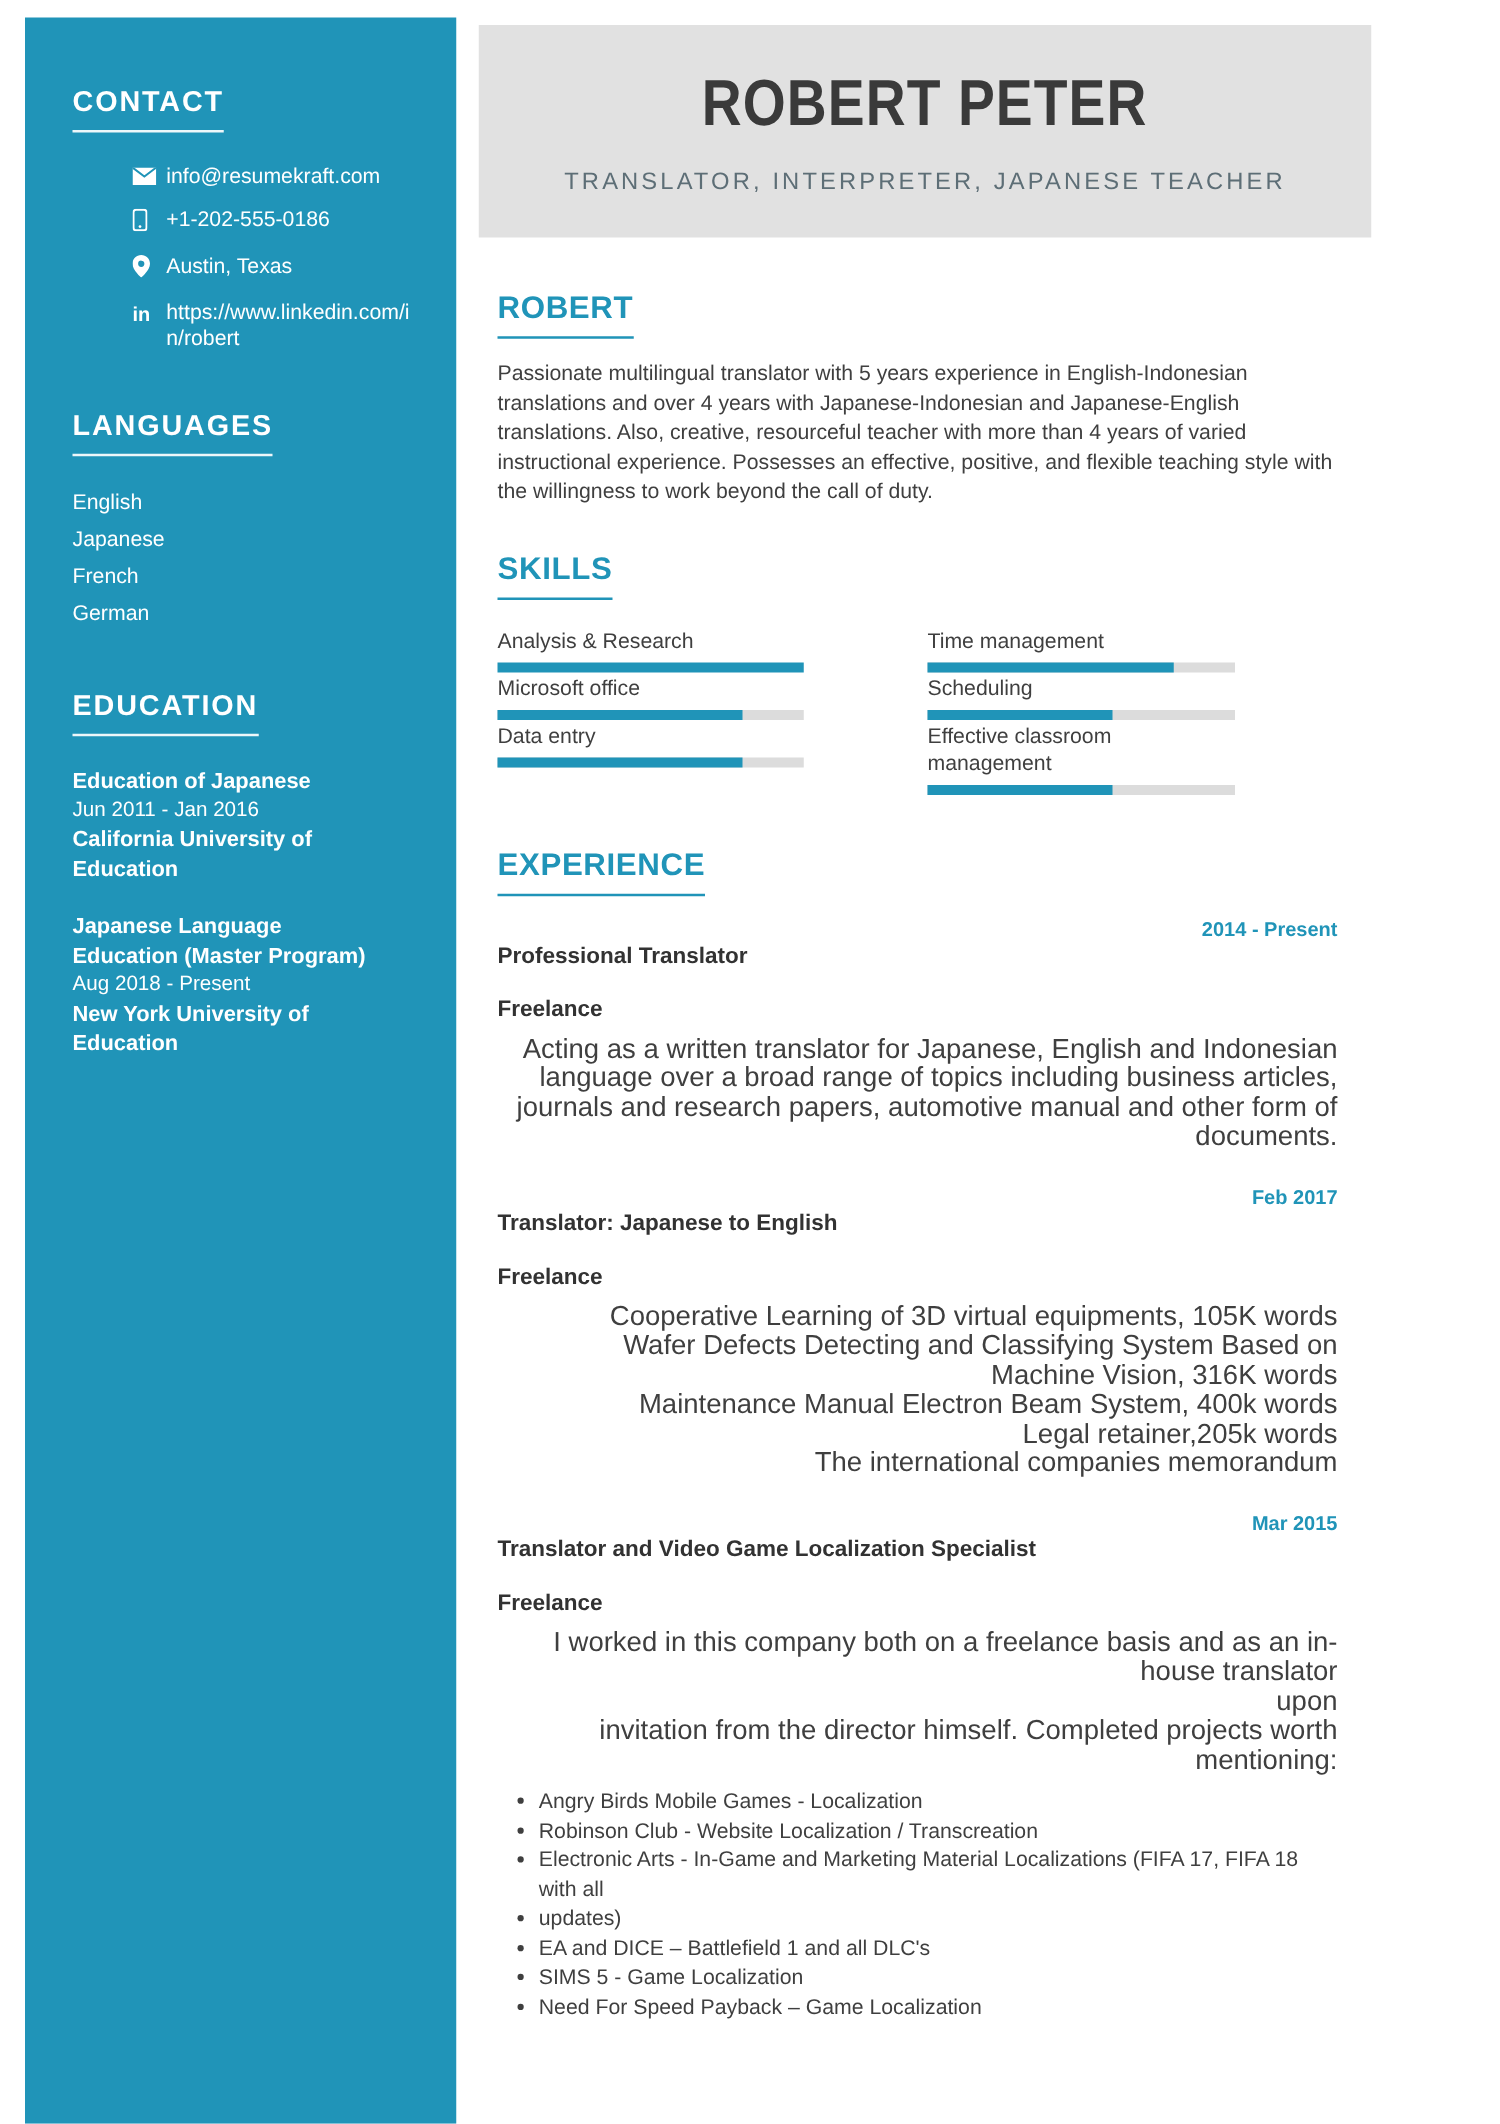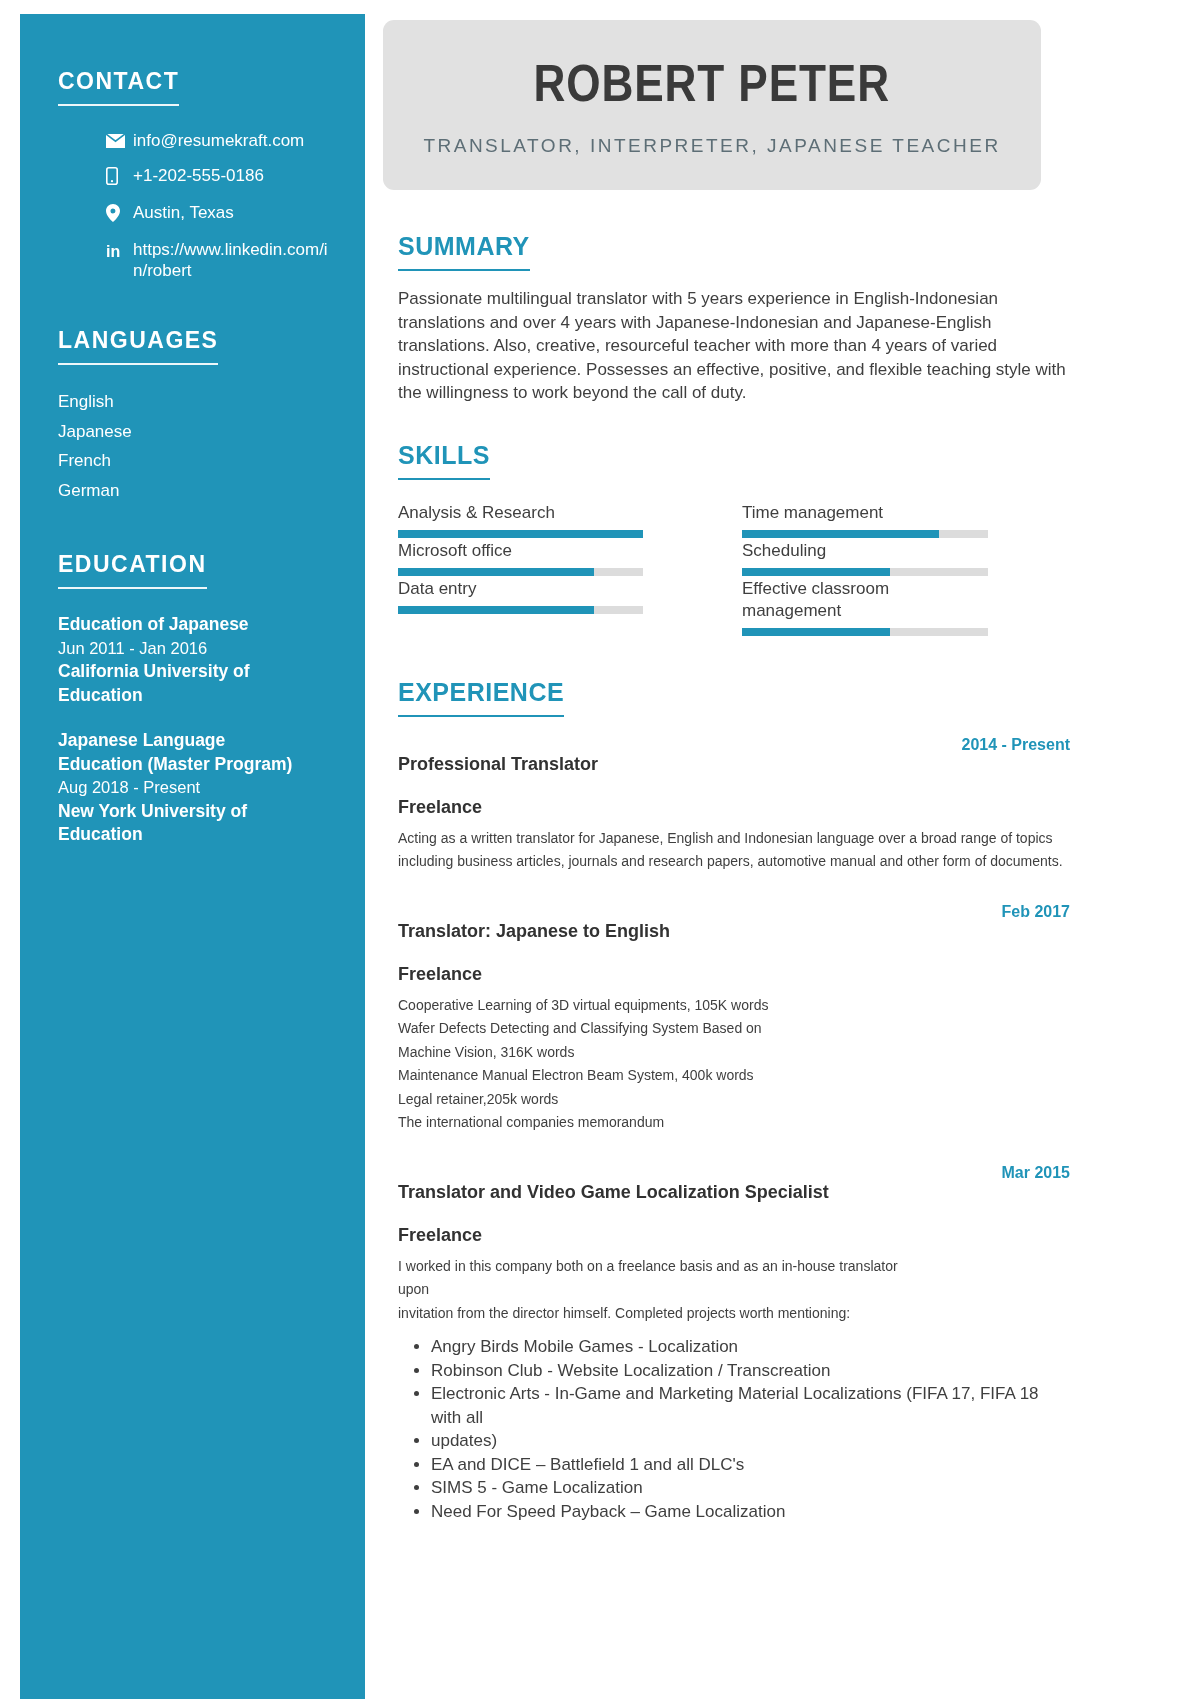--- a/index.html
+++ b/index.html
@@ -20,23 +20,23 @@
   .linkedin-glyph { font-weight:bold; font-size:16px; line-height:16px; font-style:normal; }
   .contact-text { word-break:break-all; max-width:232px; }
   .lang-list { margin-top:22px; }
   .lang-item { font-size:17px; line-height:29.5px; }
   .edu-list { margin-top:24px; width:244px; }
   .edu-entry + .edu-entry { margin-top:22px; }
   .edu-degree, .edu-school { font-size:17.5px; font-weight:bold; line-height:23.5px; }
   .edu-dates { font-size:16.5px; line-height:23.5px; }
 
   
-  .head-band { position:absolute; left:383px; top:20px; width:658px; height:170px;
+  .head-band { position:absolute; left:383px; top:20px; width:714px; height:170px;
                background:#e1e1e1; display:flex; flex-direction:column; align-items:center;
-               justify-content:center; gap:22px;border-radius:11px; }
+               justify-content:center; gap:22px; }
   .name { font-size:52px; font-weight:bold; letter-spacing:1px; color:#3a3a3a; margin:0;
           transform:scaleX(.85); white-space:nowrap; }
   .job-title-line { font-size:19px; letter-spacing:2.5px; color:#5d6e76; }
 
   
   .main { position:absolute; left:398px; top:190px; width:672px; color:#3f3f3f; }
   .section-heading { font-size:25px; font-weight:bold; color:#2094b8; letter-spacing:.5px;
                      display:inline-block; border-bottom:2px solid #2094b8;
                      padding-bottom:8px; margin:0; }
   .summary-section { margin-top:42px; }
@@ -51,21 +51,21 @@
   .skill-track { height:8px; background:#dcdcdc; }
   .skill-fill { height:8px; background:#2094b8; width:0; }
 
   .experience-section { margin-top:40px; }
   .job-list { margin-top:16px; }
   .job + .job { margin-top:26px; }
   .job-head { display:flex; justify-content:space-between; align-items:flex-start; }
   .job-role, .job-company { font-size:18px; font-weight:bold; color:#323232; line-height:23px;margin-top:20px; }
   .job-date { font-size:16px; font-weight:bold; color:#2094b8; white-space:nowrap; padding-top:3px; }
   .job-body { margin-top:8px; }
-  .job-line { font-size:14px; line-height:23.5px; }
+  .job-line { font-size:22px; line-height:23.5px;text-align:right; }
   .job-bullets { margin:10px 0 0; padding-left:33px; }
   .job-bullets li { font-size:17px; line-height:23.5px; }
 </style>
 </head>
 <body>
 
 <div class="page">
 
   <aside class="sidebar">
 
@@ -134,21 +134,21 @@
   </aside>
 
   <header class="head-band">
     <h1 class="name">ROBERT PETER</h1>
     <div class="job-title-line">TRANSLATOR, INTERPRETER, JAPANESE TEACHER</div>
   </header>
 
   <main class="main">
 
     <section class="summary-section">
-      <h2 class="section-heading">SUMMARY</h2>
+      <h2 class="section-heading">ROBERT</h2>
       <p class="body-text">Passionate multilingual translator with 5 years experience in English-Indonesian translations and over 4 years with Japanese-Indonesian and Japanese-English translations. Also, creative, resourceful teacher with more than 4 years of varied instructional experience. Possesses an effective, positive, and flexible teaching style with the willingness to work beyond the call of duty.</p>
     </section>
 
     <section class="skills-section">
       <h2 class="section-heading">SKILLS</h2>
       <div class="skills-grid">
         <div class="skills-col-left">
           <div class="skill">
             <div class="skill-label">Analysis &amp; Research</div>
             <div class="skill-track">

